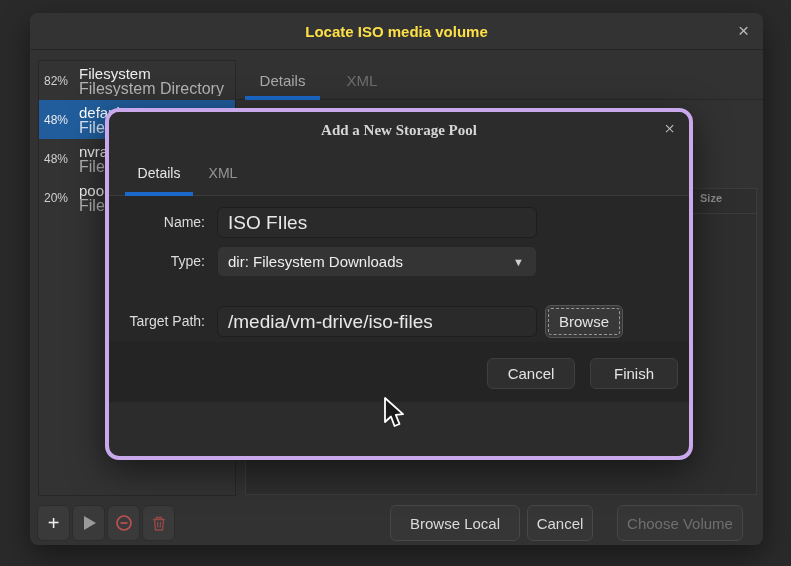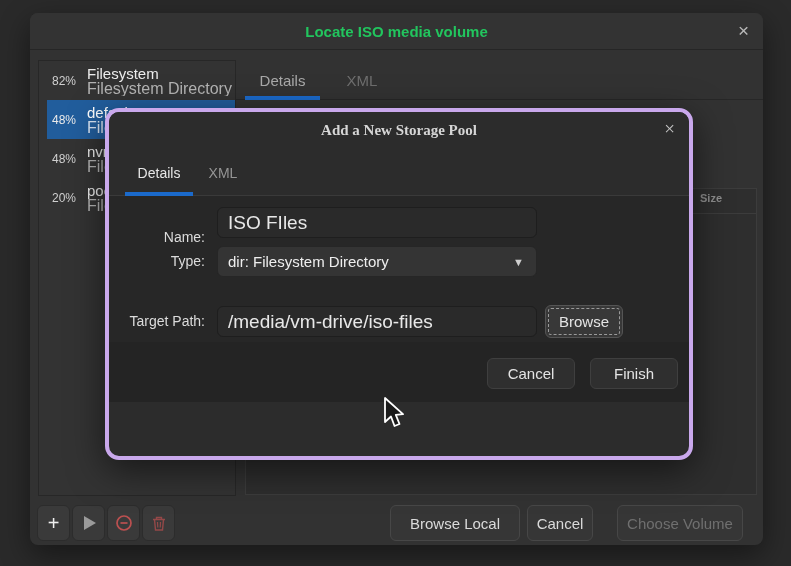--- a/index.html
+++ b/index.html
@@ -17,33 +17,33 @@
     background:#323232; border-radius:8px;
     box-shadow:0 10px 30px rgba(0,0,0,.45);
   }
   .win-titlebar {
     position:absolute; left:0; top:0; width:100%; height:37px;
     border-bottom:1px solid #262626; border-radius:8px 8px 0 0;
     background:#333;
   }
   .win-title {
     position:absolute; left:0; right:0; top:0; height:37px; line-height:37px;
-    text-align:center; font-weight:bold; font-size:15px; color:#22c55e;
+    text-align:center; font-weight:bold; font-size:15px; color:#fde047;
   }
   .win-close {
     position:absolute; right:14px; top:0; height:37px; line-height:35px;
     font-size:19px; color:#b8b8b8; cursor:default;
   }
 
   
   .pool-list {
     position:absolute; left:8px; top:47px; width:198px; height:436px;
     background:#333; border:1px solid #272727; overflow:hidden;
   }
-  .pool-row { display:flex; align-items:center; height:39px; padding-left:5px;margin-left:8px; }
+  .pool-row { display:flex; align-items:center; height:39px; padding-left:5px; }
   .pool-row.selected { background:#215d9c; }
   .pool-pct { width:32px; font-size:12px; color:#d0d0d0; flex:none; }
   .pool-row.selected .pool-pct { color:#eaeaea; }
   .pool-texts { margin-left:3px; overflow:hidden; white-space:nowrap; }
   .pool-name { font-size:15px; line-height:17px; color:#ededed; }
   .pool-type { font-size:16px; line-height:14px; color:#b4b4b4; }
   .pool-row.selected .pool-name { color:#fff; }
   .pool-row.selected .pool-type { color:#d7e3f2; }
 
   
@@ -140,21 +140,21 @@
     background:#2a2a2a; border:1px solid #1e1e1e; border-radius:6px;
     color:#e8e8e8; font-size:19px; padding:0 10px;
     font-family:"Liberation Sans", sans-serif; outline:none;
   }
   .combo {
     position:absolute; left:108px; width:320px; height:31px;
     background:#343434; border:1px solid #262626; border-radius:6px;
     display:flex; align-items:center; padding:0 10px; font-size:15px; color:#eee;
   }
   .combo-arrow { position:absolute; right:12px; font-size:11px; color:#cfcfcf; }
-  .row-name  .fld-label { top:26px; }  .row-name  .fld-input { top:11px; }
+  .row-name  .fld-label { top:11px; }  .row-name  .fld-input { top:11px; }
   .row-type  .fld-label { top:50px; }  .row-type  .combo     { top:50px; }
   .row-path  .fld-label { top:110px; } .row-path  .fld-input { top:110px; }
   .browse-btn {
     position:absolute; left:436px; top:109px; width:78px; height:33px;
     background:#383838; border:1px solid #555; border-radius:6px;
     outline:1px dashed #9a9a9a; outline-offset:-4px;
     font-size:15px; color:#e4e4e4; display:flex; align-items:center; justify-content:center;
   }
 
   .dlg-actions { position:relative; height:60px; background:#242424; }
@@ -260,21 +260,21 @@
   </div>
 
   <div class="dlg-form">
     <div class="row-name">
       <div class="fld-label">Name:</div>
       <input class="fld-input" type="text" value="ISO FIles" style="">
     </div>
     <div class="row-type">
       <div class="fld-label">Type:</div>
       <div class="combo">
-        <span>dir: Filesystem Directory</span>
+        <span>dir: Filesystem Downloads</span>
         <span class="combo-arrow">▼</span>
       </div>
     </div>
     <div class="row-path">
       <div class="fld-label">Target Path:</div>
       <input class="fld-input" type="text" value="/media/vm-drive/iso-files" style="">
       <div class="browse-btn">Browse</div>
     </div>
   </div>
 

